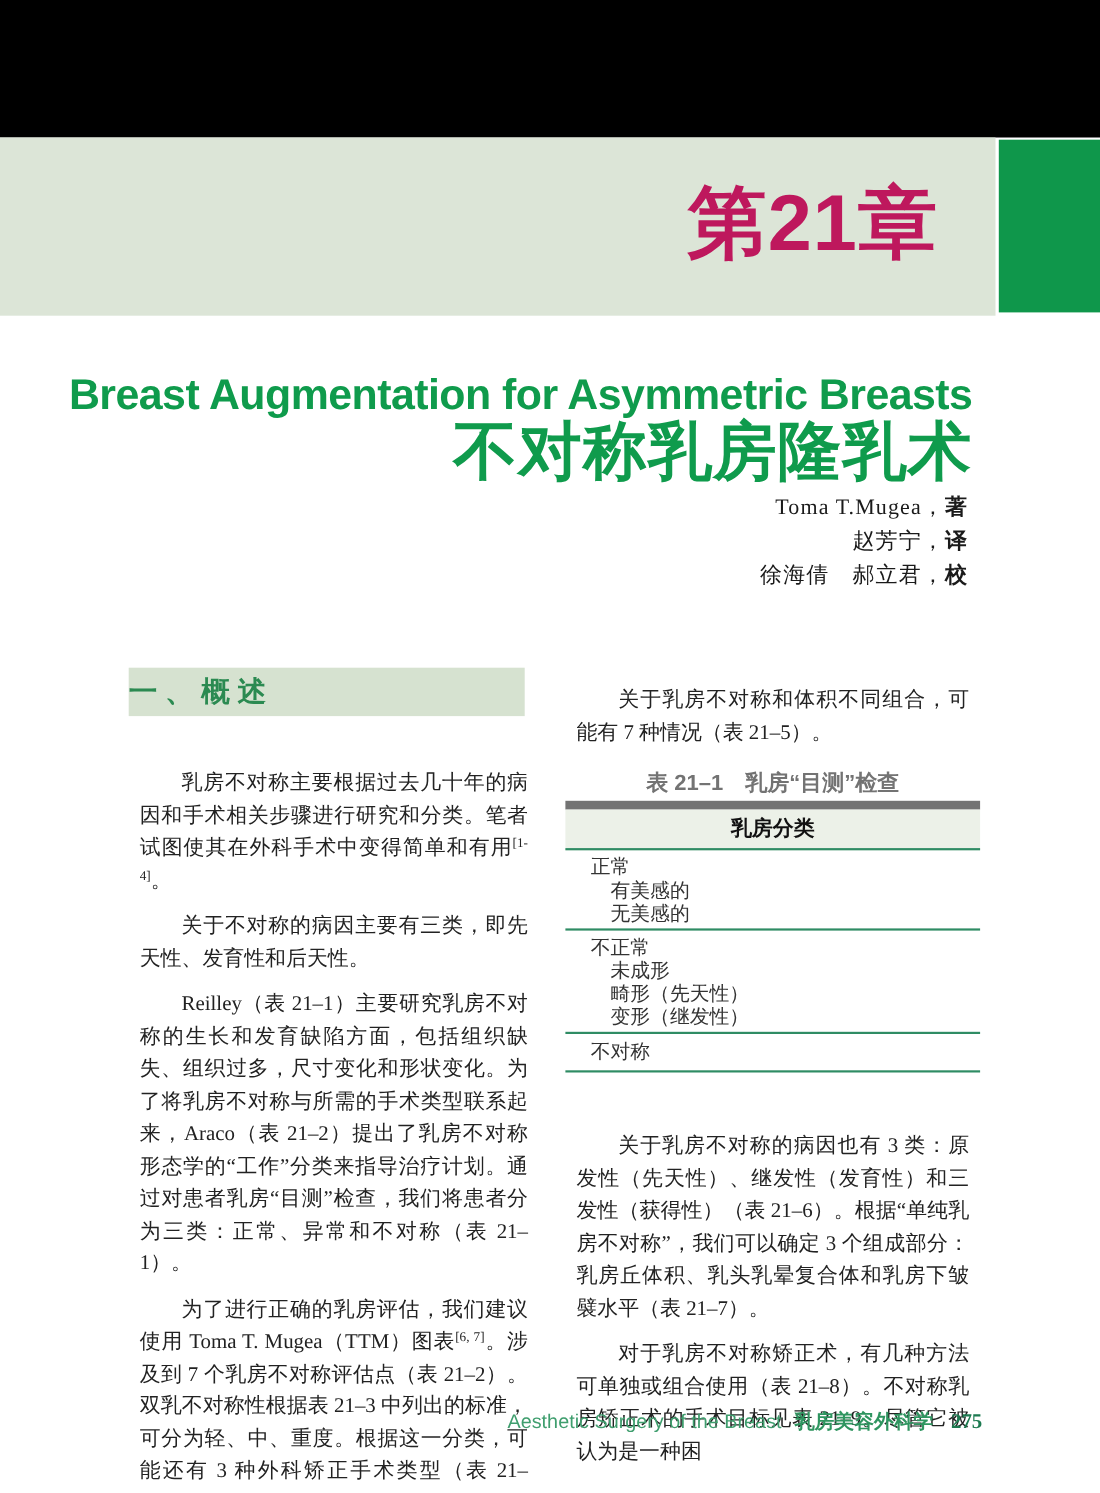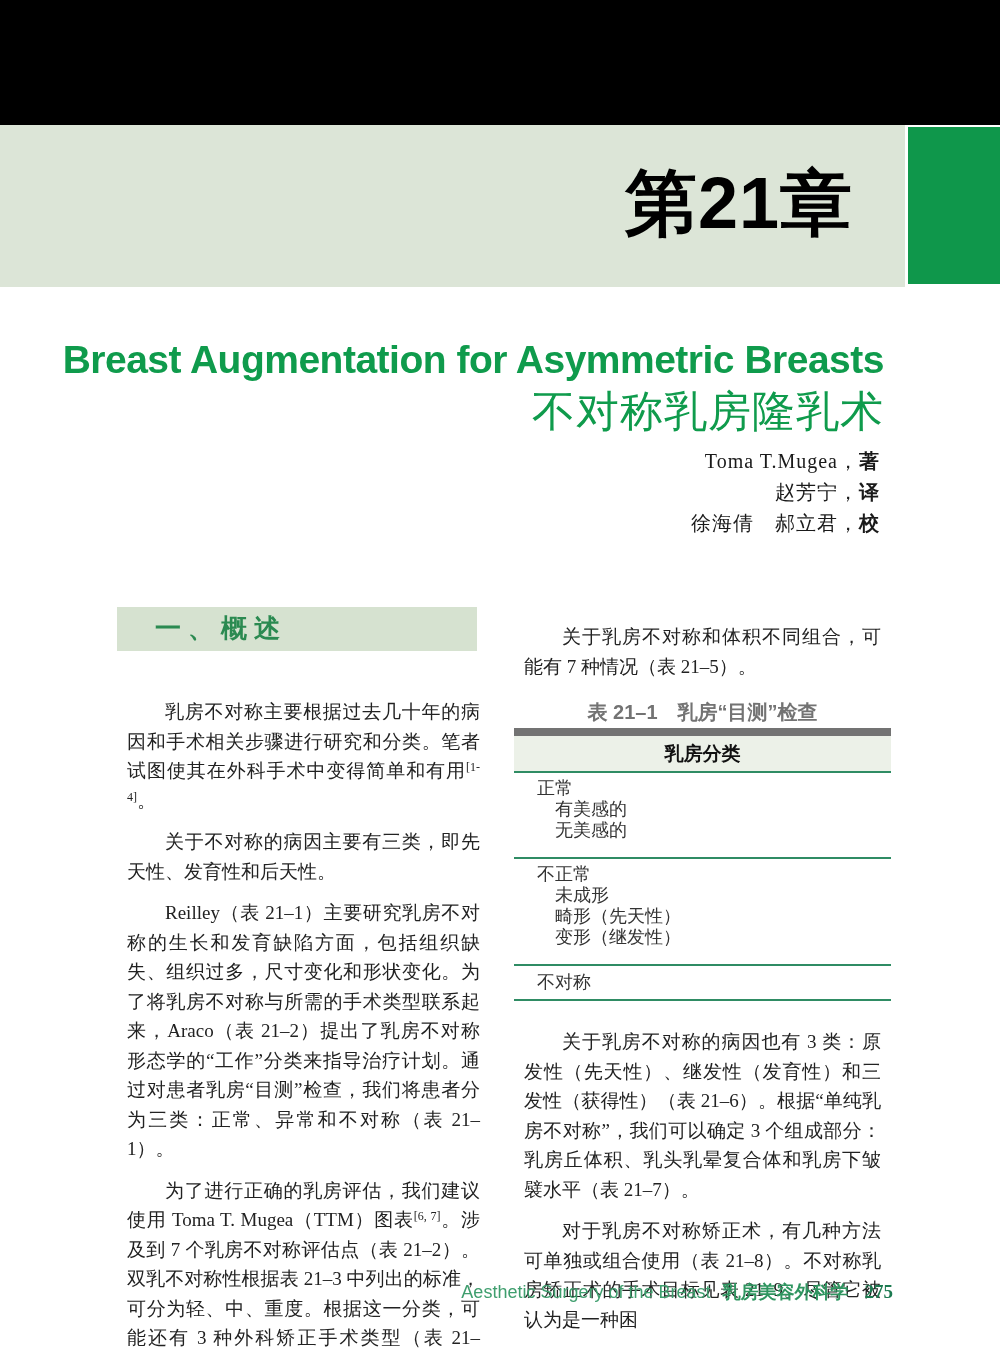--- a/index.html
+++ b/index.html
@@ -21,37 +21,37 @@
   }
   .green-band {
     position: absolute; top: 125px; left: 0;
     width: 905px; height: 162px;
     background: #dce5d7;
   }
   .chapter-label {
     position: absolute; top: 36px; right: 52px;
     font-family: "Liberation Sans", "DejaVu Sans", sans-serif;
     font-weight: bold; font-size: 72px; line-height: 84px;
-    color: #000000; letter-spacing: 1px;
+    color: #be185d; letter-spacing: 1px;
   }
   .dark-green-rect {
     position: absolute; top: 127px; left: 908px;
     width: 92px; height: 157px;
     background: #0f974b;
   }
 
   
   .title-block {
     position: absolute; top: 338px; left: 0; right: 116px;
     text-align: right;
     font-family: "Liberation Sans", "DejaVu Sans", sans-serif;
     color: #0f9b4c;
   }
   .title-en { font-size: 39px; font-weight: bold; line-height: 44px; letter-spacing: -0.5px; }
-  .title-zh { font-size: 43px; font-weight: normal; line-height: 54px; margin-top: 2px; letter-spacing: 1px; }
+  .title-zh { font-size: 58px; font-weight: bold; line-height: 54px; margin-top: 2px; letter-spacing: 1px; }
 
   
   .credits {
     position: absolute; top: 446px; left: 0; right: 121px;
     text-align: right; color: #1a1a1a;
   }
   .credit-line { font-size: 20px; line-height: 31px; }
   .credit-names { font-family: "Liberation Serif", "DejaVu Serif", serif; letter-spacing: 1px; }
   .credit-role { font-family: "Liberation Sans", "DejaVu Sans", sans-serif; font-weight: bold; }
 
@@ -61,21 +61,21 @@
   sup.ref { font-size: 12px; line-height: 0; vertical-align: 6px; }
 
   .section-bar {
     position: absolute; top: 607px; left: 117px;
     width: 360px; height: 44px;
     background: #d6e2d0;
   }
   .section-heading {
     font-family: "Liberation Serif", "DejaVu Serif", serif;
     font-weight: bold; font-size: 26px; line-height: 44px;
-    color: #2b8a51; padding-left: 38px; letter-spacing: 7px;
+    color: #2b8a51; letter-spacing: 7px;
   }
 
   .left-col-paragraphs {
     position: absolute; top: 685px; left: 115px; width: 377px;
   }
   .right-col-p1 {
     position: absolute; top: 610px; left: 512px; width: 381px;
   }
   .right-col-bottom {
     position: absolute; top: 1015px; left: 512px; width: 381px;
@@ -94,21 +94,21 @@
     border-bottom: 2px solid #2f8c64;
     font-size: 18px; color: #333333;
   }
   .mini-table .thead {
     background: #ecf1e8;
     border-bottom: 2px solid #2f8c64;
     text-align: center;
     font-family: "Liberation Sans", "DejaVu Sans", sans-serif;
     font-weight: bold; font-size: 19px; line-height: 35px; color: #111111;
   }
-  .tgroup { padding: 5px 0 16px 0; border-bottom: 2px solid #2f8c64; }
+  .tgroup { padding: 5px 0 3px 0; border-bottom: 2px solid #2f8c64; }
   .tgroup:last-child { border-bottom: none; padding: 6px 0; }
   .tgroup .grp-label { padding-left: 23px; line-height: 21px; }
   .tgroup .grp-item  { padding-left: 41px; line-height: 21px; }
 
   
   .footer {
     position: absolute; top: 1280px; right: 107px;
     display: flex; align-items: baseline;
     font-size: 18px; line-height: 24px;
   }

